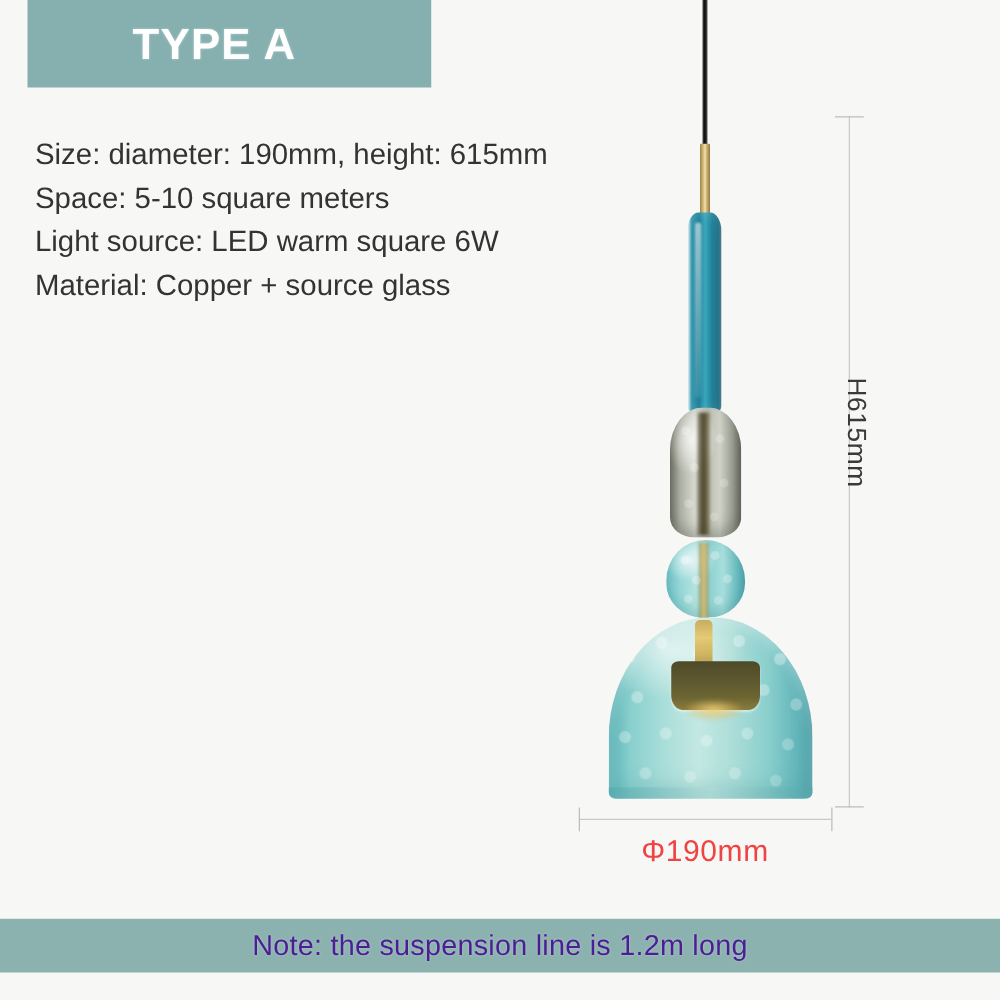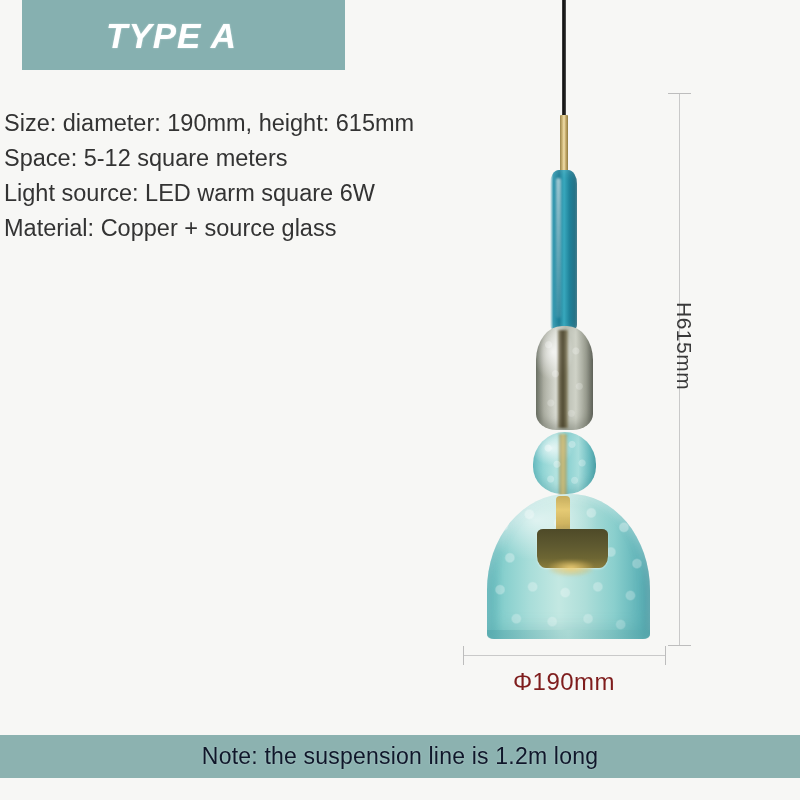--- a/index.html
+++ b/index.html
@@ -28,36 +28,35 @@
   #type-banner {
     position: absolute;
     left: 22px;
     top: 0px;
     width: 323px;
     height: 70px;
     background: #86b0b0;
     box-sizing: border-box;
     display: flex;
     align-items: center;
-    font-style: italic;
   }
   #type-banner-label {
     color: #ffffff;
     font-size: 35px;
     font-weight: bold;
     letter-spacing: 1px;
     padding-left: 84px;
     line-height: 1;
     text-shadow: 0 0 2px rgba(255,255,255,0.45);
   }
 
   
   #spec-list {
     position: absolute;
-    left: 4px;
+    left: 28px;
     top: 106px;
     width: 600px;
   }
   .spec-line {
     font-size: 23.5px;
     color: #333333;
     line-height: 35px;
     white-space: nowrap;
   }
 
@@ -353,58 +352,58 @@
   }
   #dim-horizontal-cap-left { left: 463px; }
   #dim-horizontal-cap-right { left: 665px; }
   #dim-horizontal-label {
     position: absolute;
     left: 463px;
     top: 668px;
     width: 202px;
     text-align: center;
     font-size: 24px;
-    color: #7f1d1d;
+    color: #ef4444;
     letter-spacing: 0.5px;
     white-space: nowrap;
   }
 
   
   #note-banner {
     position: absolute;
     left: 0px;
     top: 735px;
     width: 800px;
     height: 43px;
     background: #8cb2b0;
     display: flex;
     align-items: center;
     justify-content: center;
   }
   #note-banner-label {
-    color: #0f172a;
+    color: #4c1d95;
     font-size: 23px;
     line-height: 1;
     letter-spacing: 0.2px;
     white-space: nowrap;
     text-shadow: 0 0 2px rgba(255,255,255,0.35);
   }
 </style>
 </head>
 <body>
 
 <div id="page">
 
   <div id="type-banner">
     <span id="type-banner-label">TYPE A</span>
   </div>
 
   <div id="spec-list">
     <div class="spec-line">Size: diameter: 190mm, height: 615mm</div>
-    <div class="spec-line">Space: 5-12 square meters</div>
+    <div class="spec-line">Space: 5-10 square meters</div>
     <div class="spec-line">Light source: LED warm square 6W</div>
     <div class="spec-line">Material: Copper + source glass</div>
   </div>
 
   <div id="lamp-figure">
     <div id="lamp-cord"></div>
     <div id="lamp-brass-rod"></div>
 
     <div id="lamp-stem"></div>
     <div id="lamp-stem-highlight"></div>

